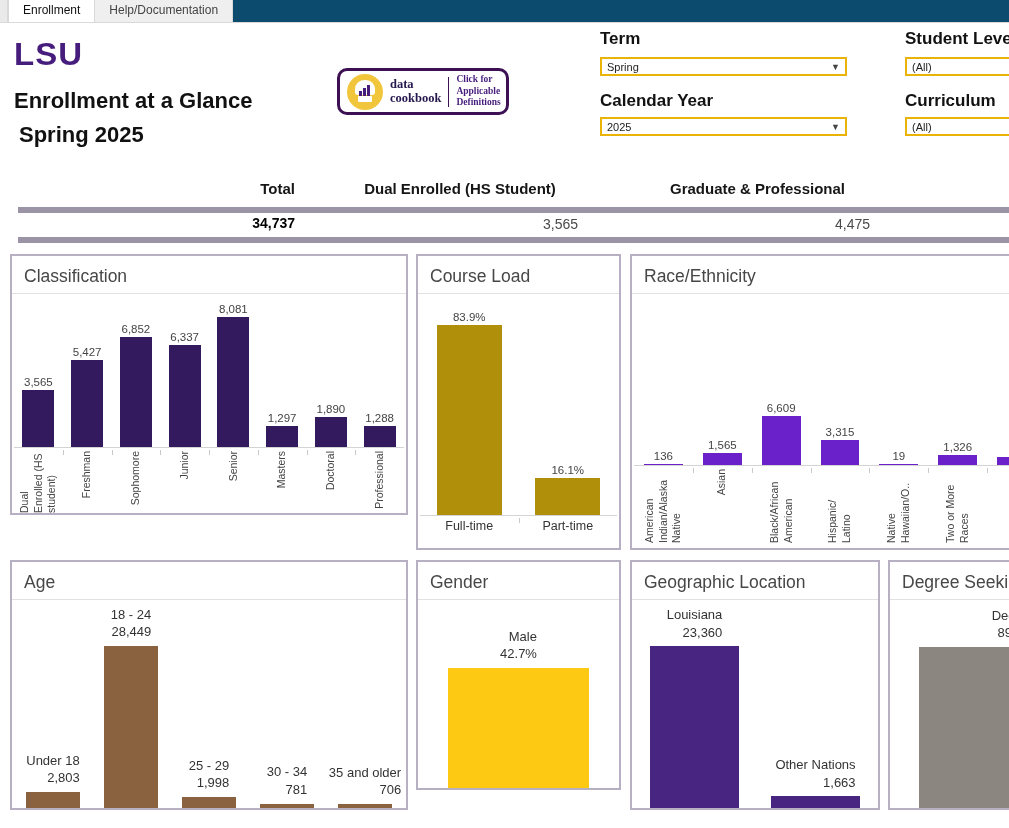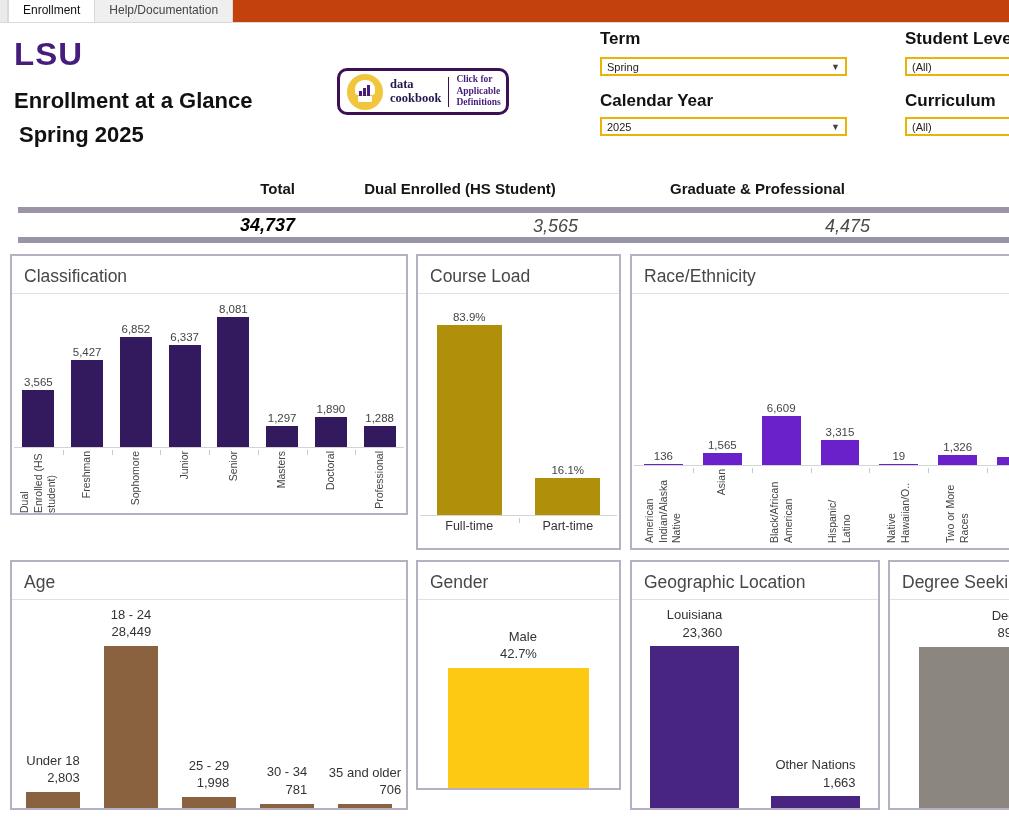--- a/index.html
+++ b/index.html
@@ -1,19 +1,19 @@
 <!DOCTYPE html>
 <html><head>
 <meta charset="utf-8">
 <style>
   html,body{margin:0;padding:0;}
   body{width:1009px;height:828px;overflow:hidden;position:relative;background:#fff;
        font-family:"Liberation Sans","DejaVu Sans",sans-serif;color:#1a1a1a;}
   
-  .tabbar{position:absolute;left:0;top:0;width:1009px;height:22px;background:#c2410c;
+  .tabbar{position:absolute;left:0;top:0;width:1009px;height:22px;background:#0c4a6e;
           border-bottom:1px solid #d9d9d9;display:flex;align-items:stretch;}
   .tabbar .edge{width:7px;background:#eaeaea;border-right:1px solid #d9d9d9;}
   .tab{padding:0 14px;font-size:12px;line-height:21px;border-right:1px solid #d9d9d9;cursor:default;}
   .tab.active{background:#fff;color:#111;border-left:1px solid #d9d9d9;}
   .tab.inactive{background:#efefef;color:#444;}
   
   .lsu-logo{position:absolute;left:14px;top:36px;font-size:33px;font-weight:800;
             color:#461D7C;letter-spacing:1px;transform:scaleY(.95);}
   .title1{position:absolute;left:14px;top:88px;font-size:22px;font-weight:600;color:#111;}
   .title2{position:absolute;left:19px;top:122px;font-size:22px;font-weight:600;color:#111;}
@@ -29,21 +29,21 @@
   .cb-sep{width:1px;height:30px;background:#3C1053;flex:none;}
   .cb-note{font-family:"Liberation Serif",serif;font-weight:bold;font-size:9.5px;line-height:1.2;color:#461D7C;}
   
   .filter-label{position:absolute;font-size:17px;font-weight:bold;color:#121212;white-space:nowrap;}
   .select{position:absolute;height:19px;border:2px solid #eab308;background:#fff;display:flex;
           align-items:center;justify-content:space-between;padding:0 5px;box-sizing:border-box;cursor:pointer;}
   .select .val{font-size:11px;color:#222;}
   .select .arrow{font-size:9px;color:#444;}
   
   .sum-h{position:absolute;font-size:15px;font-weight:bold;color:#161616;}
-  .sum-v{position:absolute;font-size:18px;color:#4a4a4a;font-style:italic;}
+  .sum-v{position:absolute;font-size:14px;color:#4a4a4a;}
   .sum-v.bold{color:#000;font-weight:bold;}
   .divbar{position:absolute;left:18px;width:991px;height:6px;background:#9B94A6;}
   .r{text-align:right;} .c{text-align:center;}
   
   .panel{position:absolute;background:#fff;border:2px solid #B7B0C2;box-sizing:border-box;
          display:flex;flex-direction:column;}
   .panel-title{height:37px;line-height:40px;padding-left:12px;font-size:17.5px;color:#474747;
                border-bottom:1px solid #e1e1e1;flex:none;white-space:nowrap;overflow:hidden;}
   .panel-body{flex:1;display:flex;flex-direction:column;padding:0 2px;min-height:0;}
   .plot{display:flex;align-items:flex-end;flex:none;}

